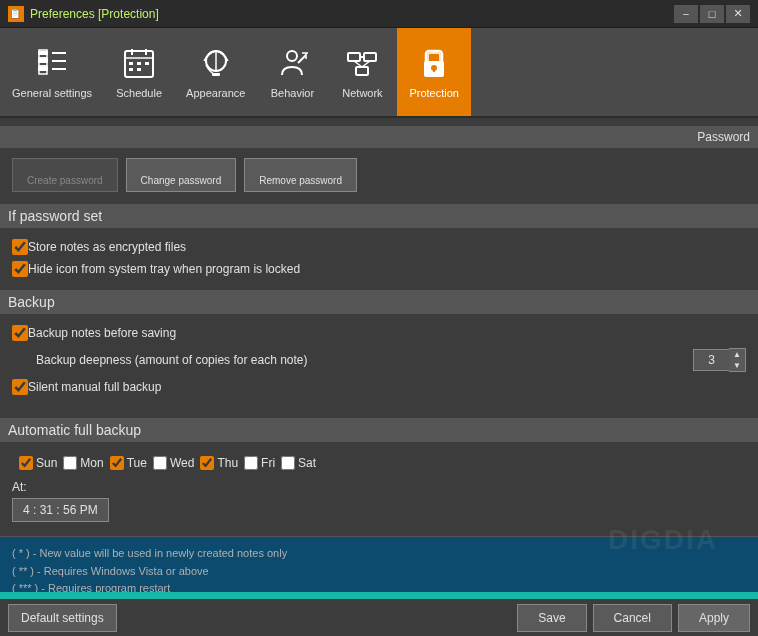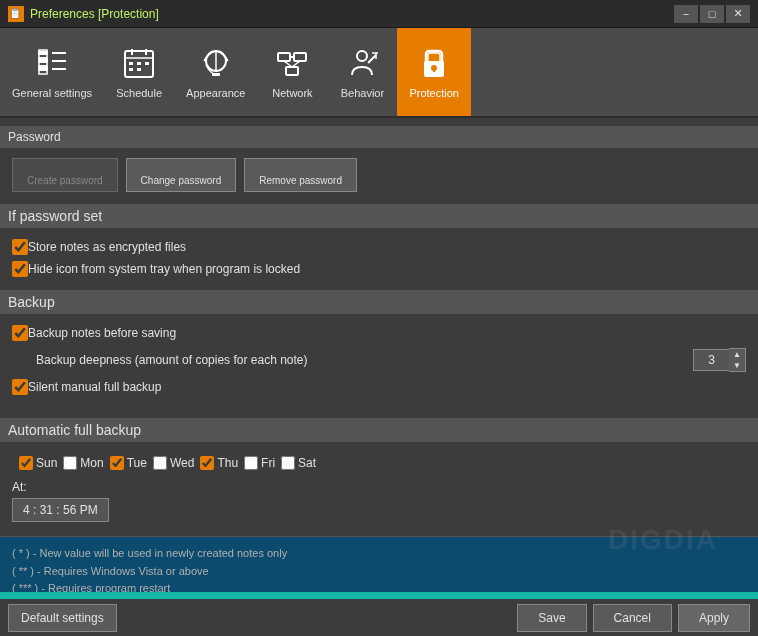--- a/index.html
+++ b/index.html
@@ -105,20 +105,21 @@
     .main::-webkit-scrollbar { width: 14px; }
     .main::-webkit-scrollbar-track { background: #2b2b2b; }
     .main::-webkit-scrollbar-thumb { background: #666; border: 1px solid #555; }
     .section-header {
       background: #555;
       padding: 4px 8px;
       font-size: 12px;
       color: #e0e0e0;
       margin: 0 -12px;
       margin-bottom: 10px;
+      text-align: right;
     }
 
     
     .password-area {
       padding: 8px 12px 12px 12px;
     }
     .password-section-label {
       background: #555;
       padding: 4px 8px;
       font-size: 12px;
@@ -384,42 +385,42 @@
         <line x1="18" y1="6" x2="18" y2="26" stroke="white" stroke-width="1.5"></line>
         <rect x="14" y="28" width="8" height="3" rx="1" fill="white"></rect>
       </svg>
     </div>
     <span class="toolbar-label">Appearance</span>
   </div>
 
   <div class="toolbar-item">
     <div class="toolbar-icon">
       <svg width="36" height="36" viewBox="0 0 36 36" fill="white">
+        <circle cx="18" cy="11" r="5" fill="none" stroke="white" stroke-width="2"></circle>
+        <path d="M8 30 Q8 22 18 22 Q28 22 28 30" fill="none" stroke="white" stroke-width="2"></path>
+        <line x1="24" y1="18" x2="32" y2="10" stroke="white" stroke-width="2"></line>
+        <line x1="28" y1="8" x2="34" y2="8" stroke="white" stroke-width="1.5"></line>
+        <line x1="32" y1="8" x2="32" y2="14" stroke="white" stroke-width="1.5"></line>
+      </svg>
+    </div>
+    <span class="toolbar-label">Behavior</span>
+  </div>
+
+  <div class="toolbar-item">
+    <div class="toolbar-icon">
+      <svg width="36" height="36" viewBox="0 0 36 36" fill="white">
         <rect x="4" y="8" width="12" height="8" rx="1" fill="none" stroke="white" stroke-width="2"></rect>
         <rect x="20" y="8" width="12" height="8" rx="1" fill="none" stroke="white" stroke-width="2"></rect>
         <rect x="12" y="22" width="12" height="8" rx="1" fill="none" stroke="white" stroke-width="2"></rect>
         <line x1="10" y1="16" x2="18" y2="22" stroke="white" stroke-width="1.5"></line>
         <line x1="26" y1="16" x2="18" y2="22" stroke="white" stroke-width="1.5"></line>
         <line x1="16" y1="12" x2="20" y2="12" stroke="white" stroke-width="2"></line>
       </svg>
     </div>
     <span class="toolbar-label">Network</span>
-  </div>
-
-  <div class="toolbar-item">
-    <div class="toolbar-icon">
-      <svg width="36" height="36" viewBox="0 0 36 36" fill="white">
-        <circle cx="18" cy="11" r="5" fill="none" stroke="white" stroke-width="2"></circle>
-        <path d="M8 30 Q8 22 18 22 Q28 22 28 30" fill="none" stroke="white" stroke-width="2"></path>
-        <line x1="24" y1="18" x2="32" y2="10" stroke="white" stroke-width="2"></line>
-        <line x1="28" y1="8" x2="34" y2="8" stroke="white" stroke-width="1.5"></line>
-        <line x1="32" y1="8" x2="32" y2="14" stroke="white" stroke-width="1.5"></line>
-      </svg>
-    </div>
-    <span class="toolbar-label">Behavior</span>
   </div>
 
   <div class="toolbar-item active">
     <div class="toolbar-icon">
       <svg width="36" height="36" viewBox="0 0 36 36" fill="white">
         <rect x="10" y="6" width="16" height="20" rx="3" fill="none" stroke="white" stroke-width="2.5"></rect>
         <rect x="8" y="16" width="20" height="16" rx="2" fill="white"></rect>
         <circle cx="18" cy="23" r="3" fill="#e67c00"></circle>
         <line x1="18" y1="23" x2="18" y2="27" stroke="#e67c00" stroke-width="2"></line>
         <rect x="12" y="8" width="12" height="10" rx="2" fill="none" stroke="white" stroke-width="1.5"></rect>

